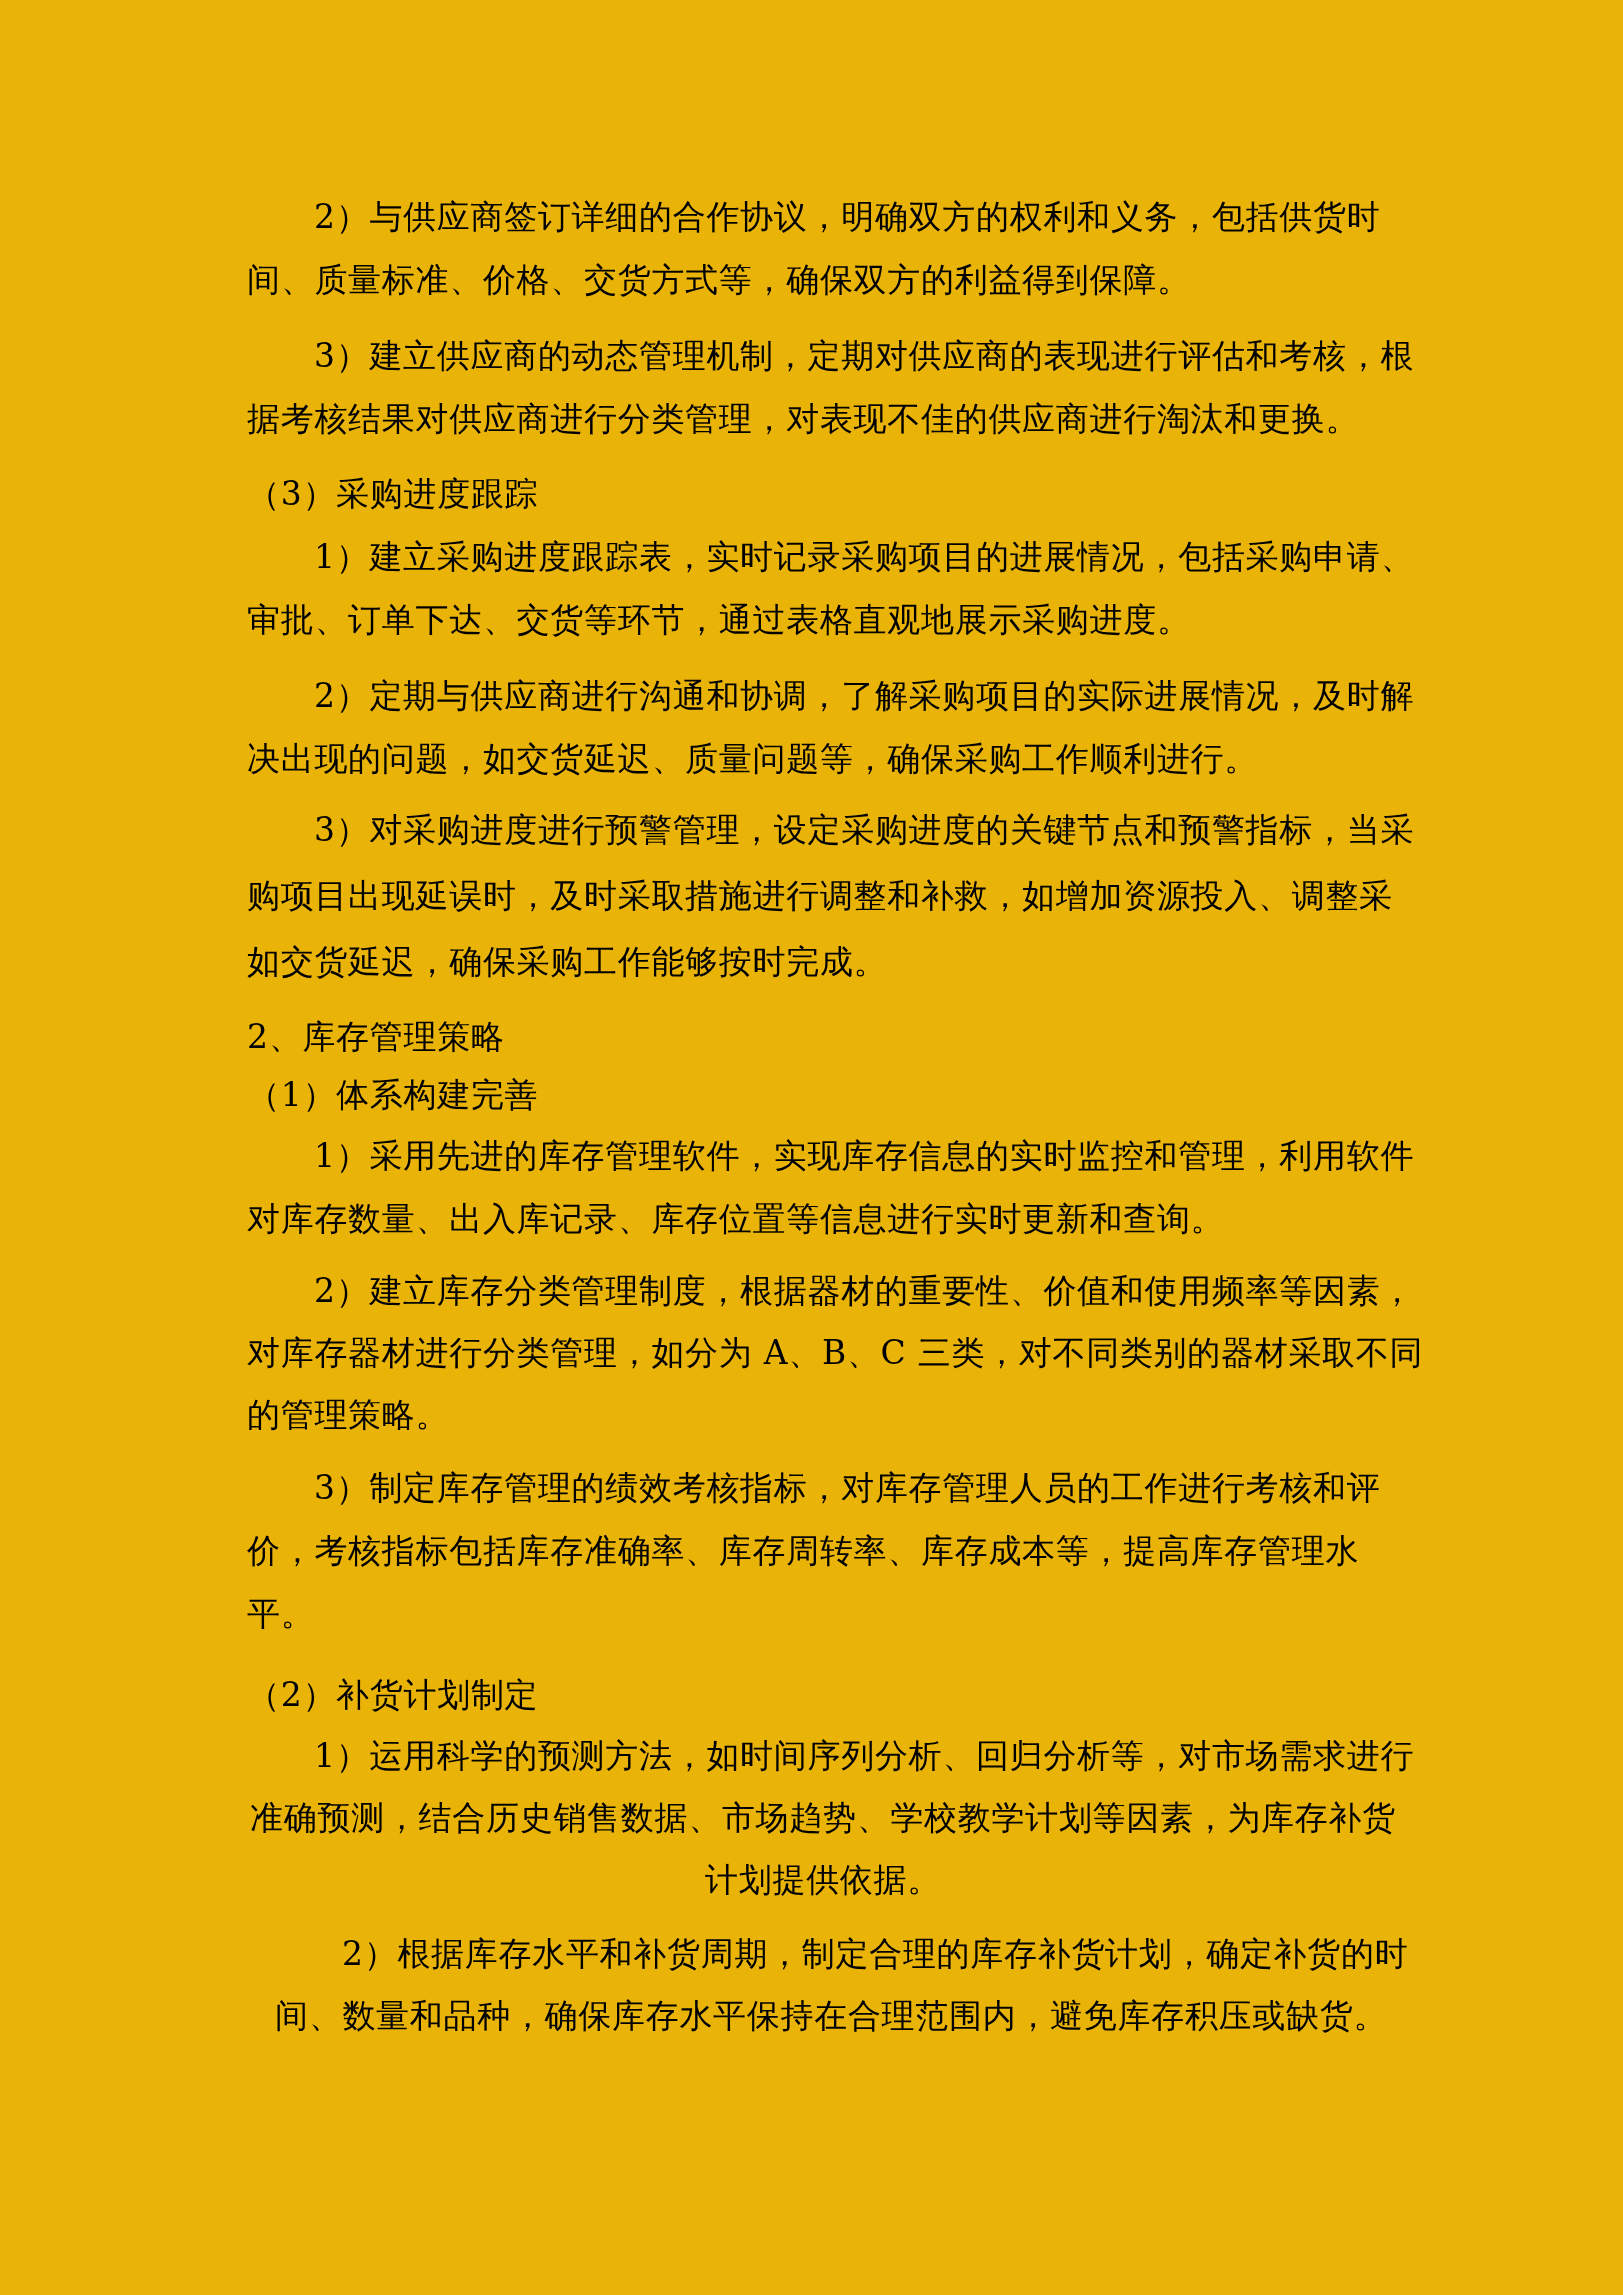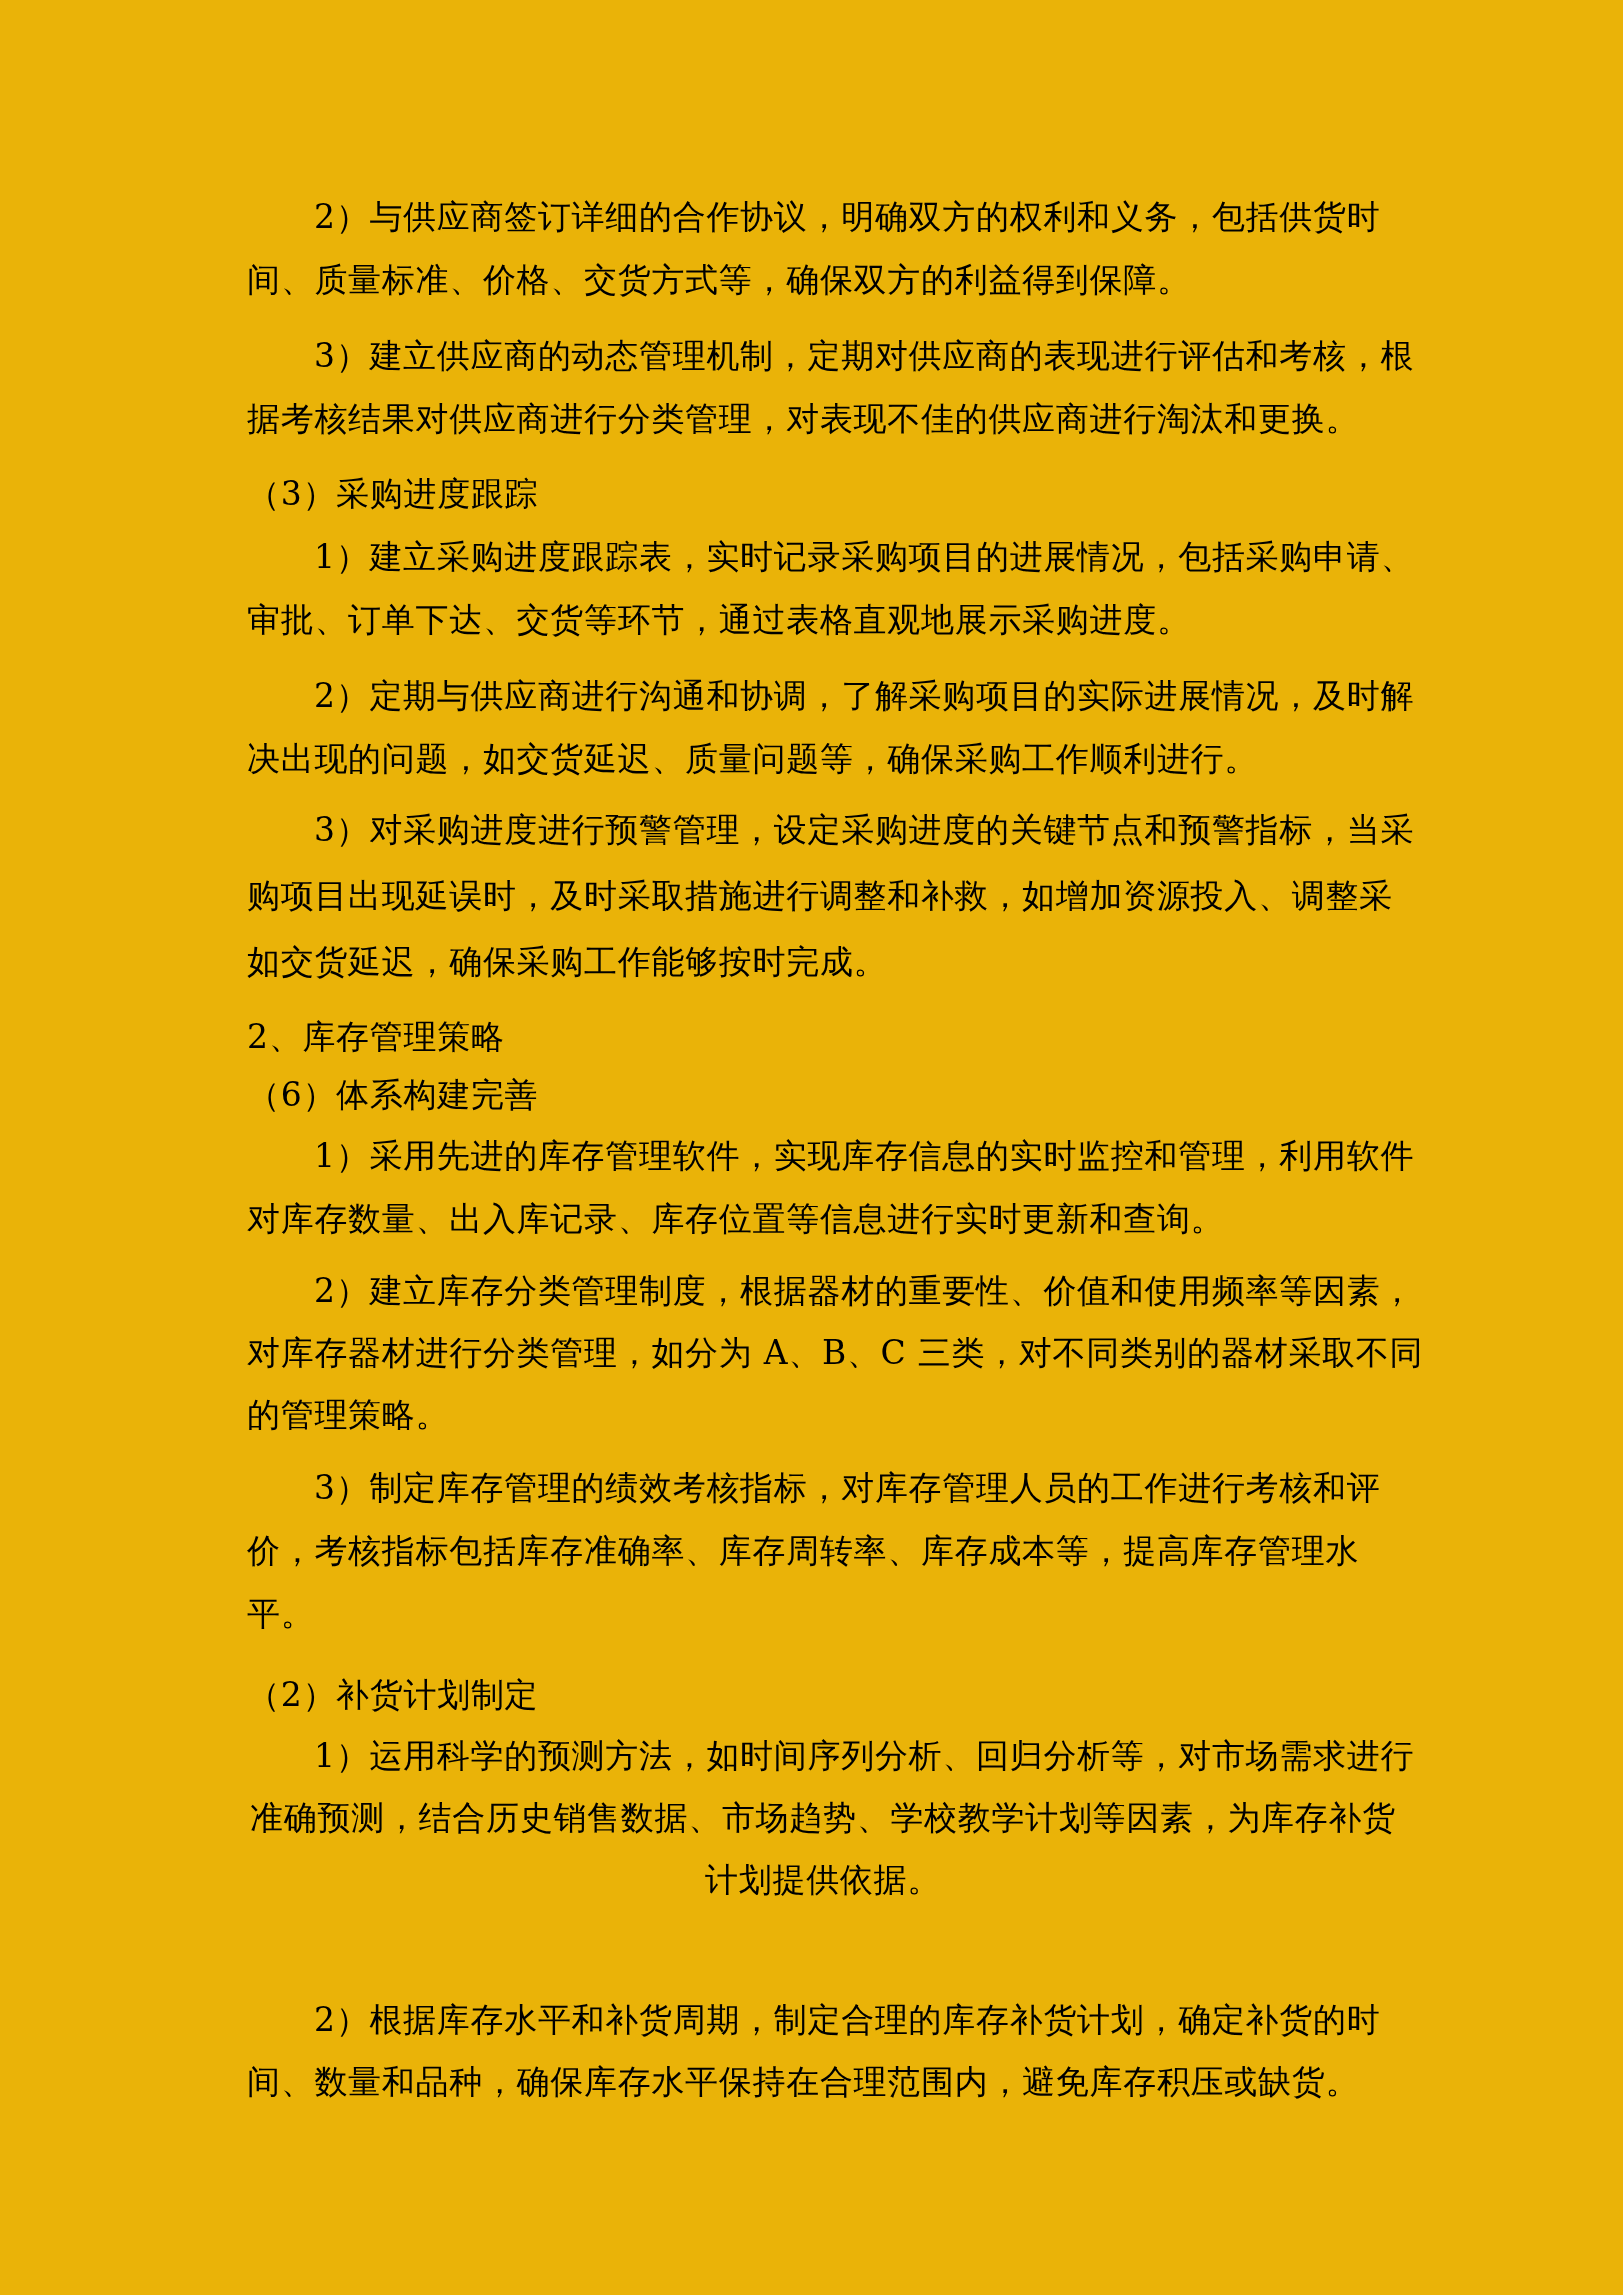--- a/index.html
+++ b/index.html
@@ -19,21 +19,21 @@
   .b6 .line { height: 66px; }
   .b7  { top: 1005px; }
   .b8  { top: 1063px; }
   .b9  { top: 1124px; }
   .b10 { top: 1260px; line-height: 62px; }
   .b10 .line { height: 62px; }
   .b11 { top: 1456px; line-height: 63px; }
   .b12 { top: 1663px; }
   .b13 { top: 1725px; line-height: 62px; }
   .b13 .line { height: 62px; text-align: center; }
-  .b14 { top: 1989px; line-height: 62px; }
+  .b14 { top: 1923px; line-height: 62px; margin-left: 28px; }
   .b14 .line { height: 62px; }
 </style>
 </head>
 <body>
 
 <div class="page">
 
   <div class="block b1">
     <span class="line indent">2）与供应商签订详细的合作协议，明确双方的权利和义务，包括供货时</span>
     <span class="line">间、质量标准、价格、交货方式等，确保双方的利益得到保障。</span>
@@ -62,21 +62,21 @@
     <span class="line indent">3）对采购进度进行预警管理，设定采购进度的关键节点和预警指标，当采</span>
     <span class="line">购项目出现延误时，及时采取措施进行调整和补救，如增加资源投入、调整采</span>
     <span class="line">如交货延迟，确保采购工作能够按时完成。</span>
   </div>
 
   <div class="block b7 heading">
     <span class="line">2、库存管理策略</span>
   </div>
 
   <div class="block b8 heading">
-    <span class="line">（6）体系构建完善</span>
+    <span class="line">（1）体系构建完善</span>
   </div>
 
   <div class="block b9">
     <span class="line indent">1）采用先进的库存管理软件，实现库存信息的实时监控和管理，利用软件</span>
     <span class="line">对库存数量、出入库记录、库存位置等信息进行实时更新和查询。</span>
   </div>
 
   <div class="block b10">
     <span class="line indent">2）建立库存分类管理制度，根据器材的重要性、价值和使用频率等因素，</span>
     <span class="line">对库存器材进行分类管理，如分为 A、B、C 三类，对不同类别的器材采取不同</span>

